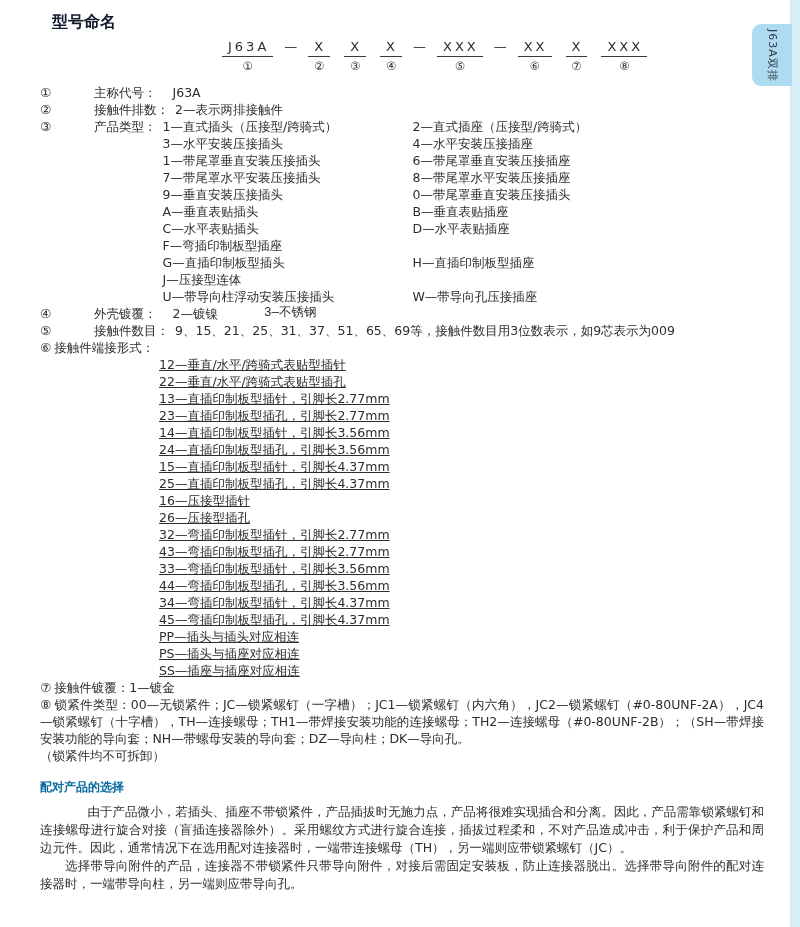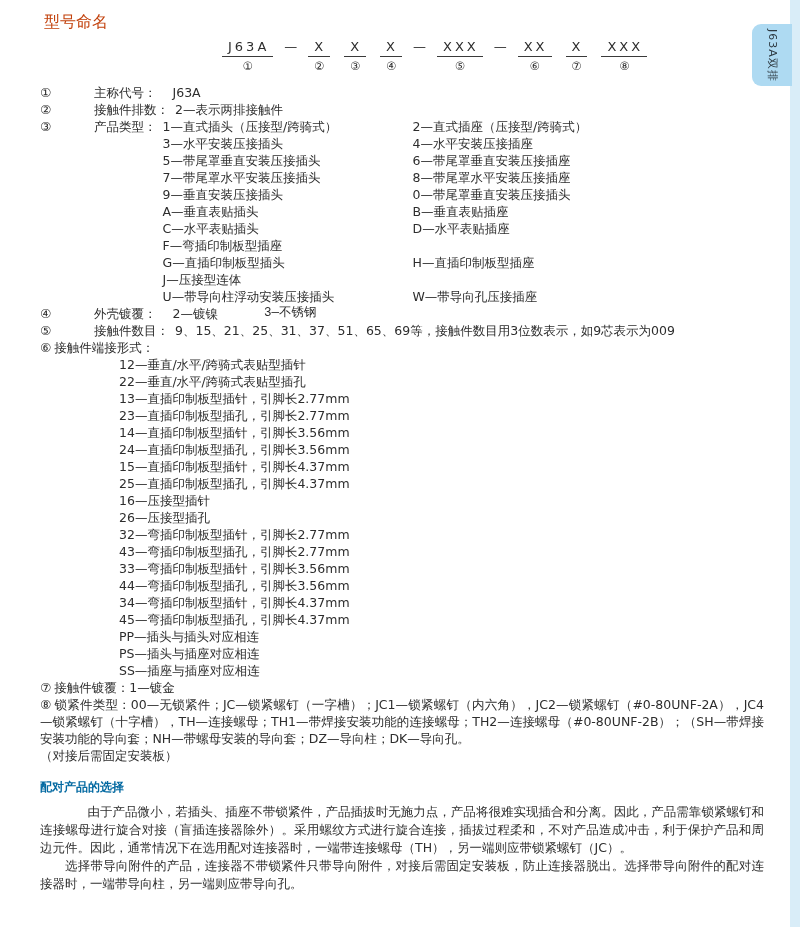--- a/index.html
+++ b/index.html
@@ -7,41 +7,41 @@
     width:800px;height:927px;background:#ffffff;position:relative;overflow:hidden;
     font-family:"DejaVu Sans","Liberation Sans",sans-serif;color:#2d2d2d;
   }
   .edge-strip{position:absolute;right:0;top:0;width:10px;height:927px;background:#d9edf8;}
   .side-tab{
     position:absolute;right:8px;top:24px;width:40px;height:62px;background:#aedaf2;
     border-radius:9px 0 0 9px;display:flex;align-items:center;justify-content:center;
   }
   .side-tab .vtext{transform:rotate(90deg);white-space:nowrap;font-size:11px;color:#2e3a42;letter-spacing:1px;}
   .content{padding:12px 36px 0 40px;}
-  h1.page-title{font-size:16px;font-weight:normal;margin:0 0 6px 4px;color:#c2410c;}
+  h1.page-title{font-size:16px;font-weight:bold;margin:0 0 6px 12px;color:#0f172a;}
   
   .formula{display:flex;align-items:flex-start;margin:6px 0 12px 175px;}
   .fseg{display:flex;flex-direction:column;align-items:center;margin:0 7px;}
   .ftext{font-size:13px;letter-spacing:3px;border-bottom:1px solid #3a3a3a;padding:0 4px 2px 6px;line-height:15px;white-space:nowrap;}
   .fnum{font-size:11.5px;margin-top:3px;line-height:12px;}
   .fdash{font-size:13px;line-height:15px;margin:0 4px;}
   
   .notes{font-size:12.5px;line-height:17px;}
   .note{display:flex;}
   .nnum{flex:none;width:22px;}
   .nlabel{flex:none;margin-right:6px;white-space:nowrap;margin-left:32px;}
   .gap1{margin-left:10px;}
   .gap2{margin-left:46px;font-family:Liberation Mono, monospace;}
   .type-rows{flex:1;}
   .trow{display:flex;}
   .c1{flex:none;width:250px;white-space:nowrap;}
   .c2{white-space:nowrap;}
   .tight{display:block;}
   .tight .inum{margin-right:3px;}
-  .term-list{margin-left:79px;}
+  .term-list{margin-left:119px;text-decoration:underline;}
   .term-item{white-space:nowrap;}
   .note-flow{margin:0;text-align:justify;}
   .note-flow .inum{margin-right:3px;}
   .flow-line2{display:block;}
   
   h2.sec-title{font-size:12px;font-weight:bold;margin:15px 0 7px 0;color:#0369a1;}
   .para{font-size:12.5px;line-height:18px;margin:0;text-align:justify;}
   .indent1{text-indent:3.8em;}
   .indent2{text-indent:2em;}
 </style>
@@ -115,21 +115,21 @@
       <div class="type-rows">
         <div class="trow">
             <span class="c1">1—直式插头（压接型/跨骑式）</span>
             <span class="c2">2—直式插座（压接型/跨骑式）</span>
           </div>
         <div class="trow">
             <span class="c1">3—水平安装压接插头</span>
             <span class="c2">4—水平安装压接插座</span>
           </div>
         <div class="trow">
-            <span class="c1">5—带尾罩垂直安装压接插头</span>
+            <span class="c1">1—带尾罩垂直安装压接插头</span>
             <span class="c2">6—带尾罩垂直安装压接插座</span>
           </div>
         <div class="trow">
             <span class="c1">7—带尾罩水平安装压接插头</span>
             <span class="c2">8—带尾罩水平安装压接插座</span>
           </div>
         <div class="trow">
             <span class="c1">9—垂直安装压接插头</span>
             <span class="c2">0—带尾罩垂直安装压接插头</span>
           </div>
@@ -196,21 +196,21 @@
       <div class="term-item">PS—插头与插座对应相连</div>
       <div class="term-item">SS—插座与插座对应相连</div>
     </div>
 
     <div class="tight">
       <span class="inum">⑦</span><span>接触件镀覆：</span><span>1—镀金</span>
     </div>
 
     <p class="note-flow">
       <span class="inum">⑧</span><span>锁紧件类型：</span><span>00—无锁紧件；JC—锁紧螺钉（一字槽）；JC1—锁紧螺钉（内六角），JC2—锁紧螺钉（#0-80UNF-2A），JC4—锁紧螺钉（十字槽），TH—连接螺母；TH1—带焊接安装功能的连接螺母；TH2—连接螺母（#0-80UNF-2B）；（SH—带焊接安装功能的导向套；NH—带螺母安装的导向套；DZ—导向柱；DK—导向孔。</span>
-      <span class="flow-line2">（对接后需固定安装板）</span>
+      <span class="flow-line2">（锁紧件均不可拆卸）</span>
     </p>
 
   </div>
 
   <h2 class="sec-title">配对产品的选择</h2>
   <p class="para indent1">由于产品微小，若插头、插座不带锁紧件，产品插拔时无施力点，产品将很难实现插合和分离。因此，产品需靠锁紧螺钉和连接螺母进行旋合对接（盲插连接器除外）。采用螺纹方式进行旋合连接，插拔过程柔和，不对产品造成冲击，利于保护产品和周边元件。因此，通常情况下在选用配对连接器时，一端带连接螺母（TH），另一端则应带锁紧螺钉（JC）。</p>
   <p class="para indent2">选择带导向附件的产品，连接器不带锁紧件只带导向附件，对接后需固定安装板，防止连接器脱出。选择带导向附件的配对连接器时，一端带导向柱，另一端则应带导向孔。</p>
 
 </div>
 

